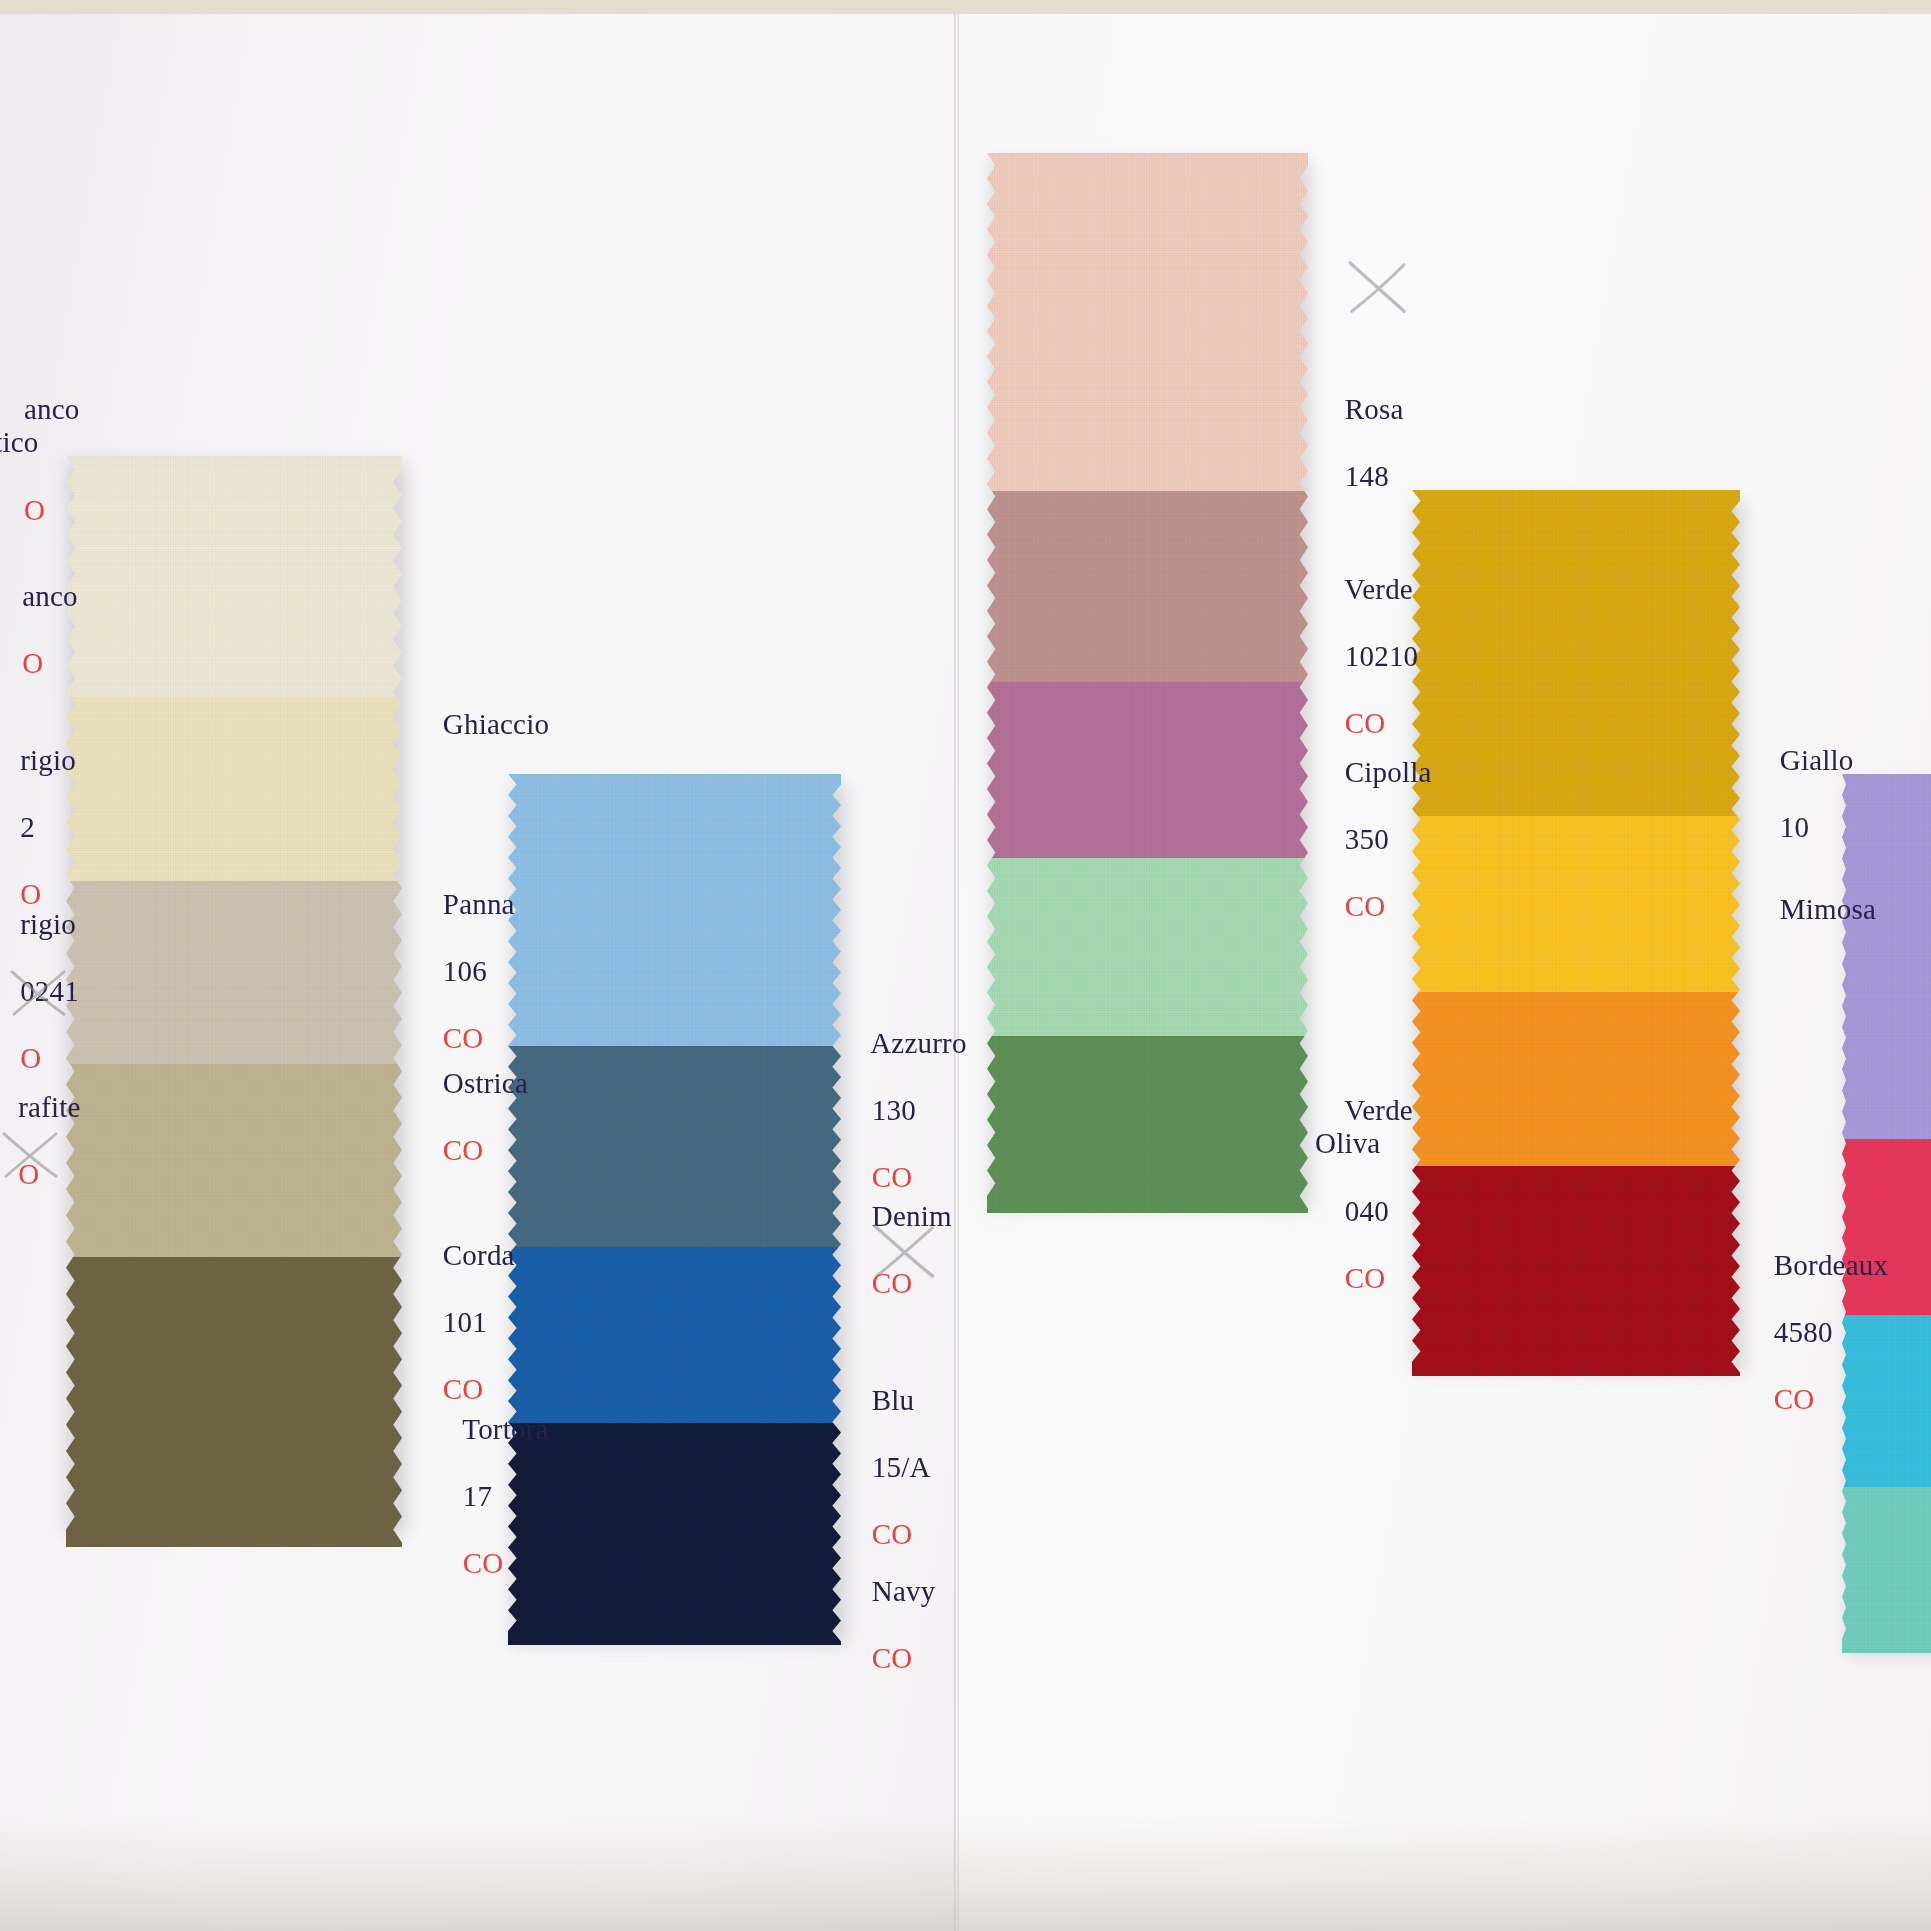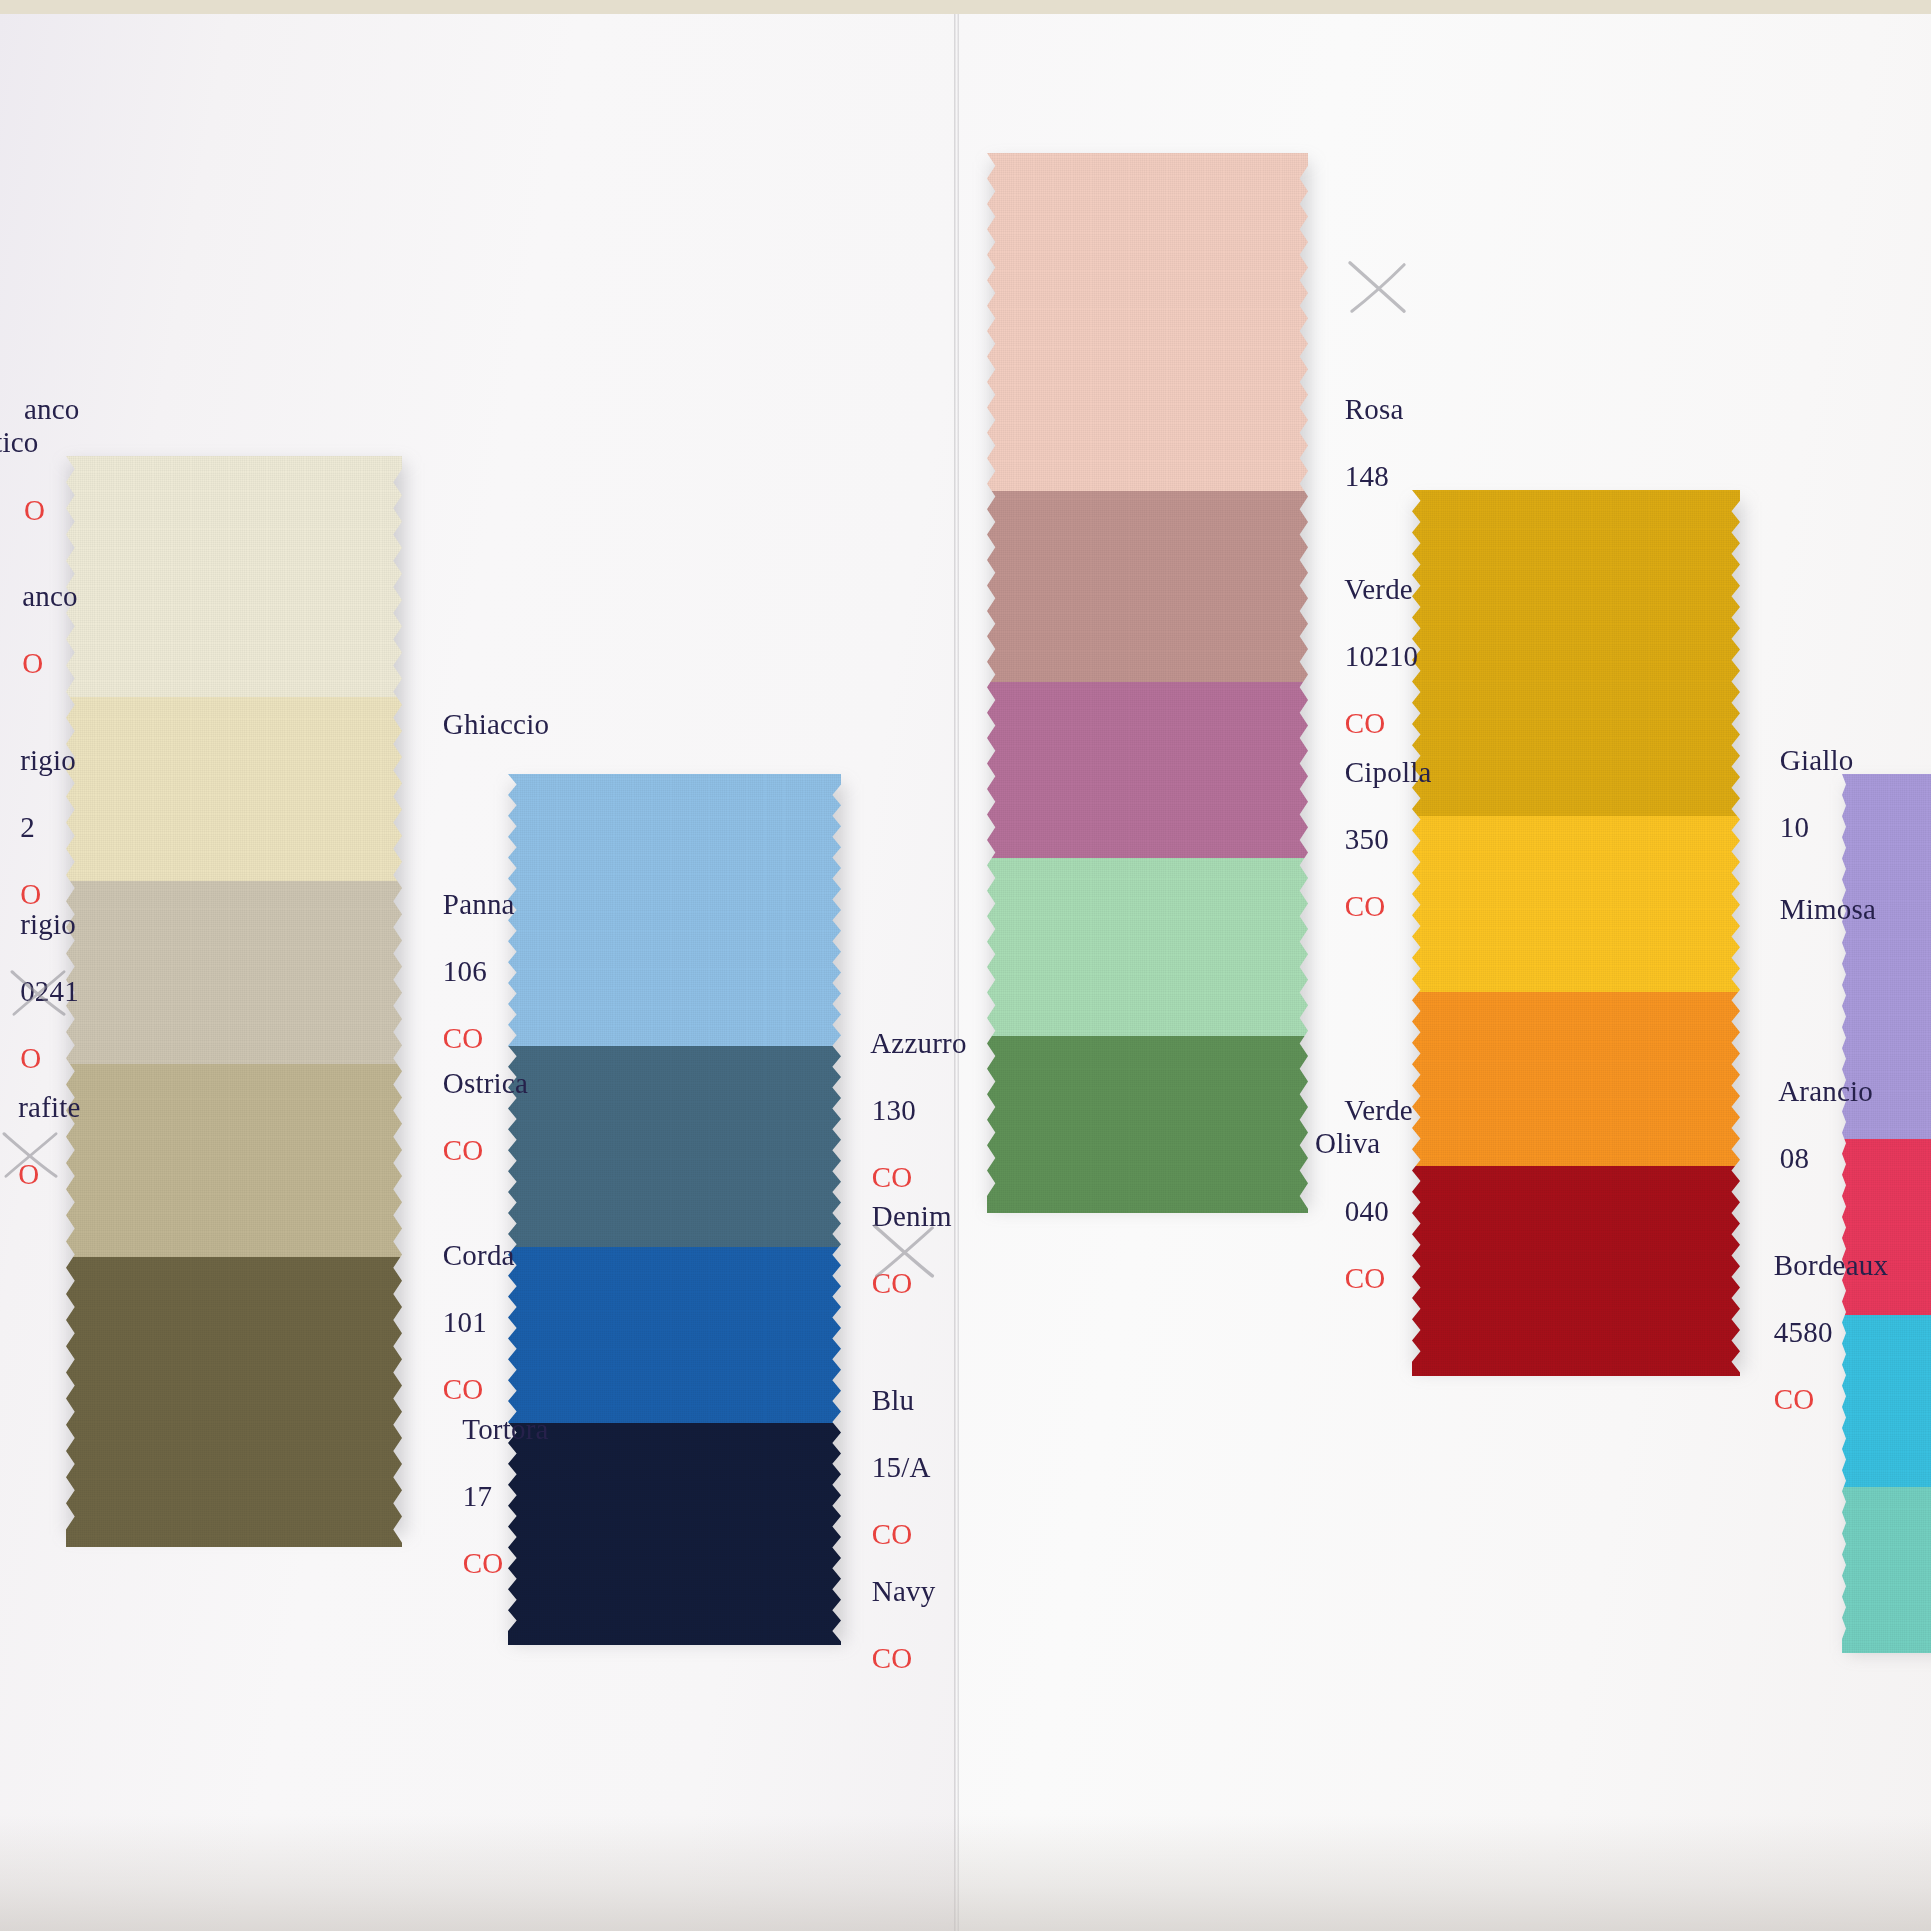--- a/index.html
+++ b/index.html
@@ -282,24 +282,20 @@
     </div>
   </div>
 
   <div class="label" style="left:1750px;top:710px;">
     <span>Giallo</span><br>
     <span>10</span>
   </div>
   <div class="label" style="left:1750px;top:859px;">
     <span>Mimosa</span>
   </div>
-  <div class="label" style="left:1750px;top:1041px;">
-    <span>Arancio</span><br>
-    <span>08</span>
-  </div>
   <div class="label clipped" style="left:1744px;top:1215px;width:187px;">
     <span>Bordeaux</span><br>
     <span>4580</span><br>
     <span class="co">CO</span>
   </div>
 
   <div class="stack-shadow" style="left:1848px;top:784px;width:106px;height:869px;"></div>
   <div class="stack" id="stack-edge" style="left:1842px;top:774px;width:154px;height:879px;">
     <div class="pink-edge" style="background:#a99ada;">
       <div style="position:absolute;left:0;top:0;width:100%;height:377px;background:#a99ada;"></div>

